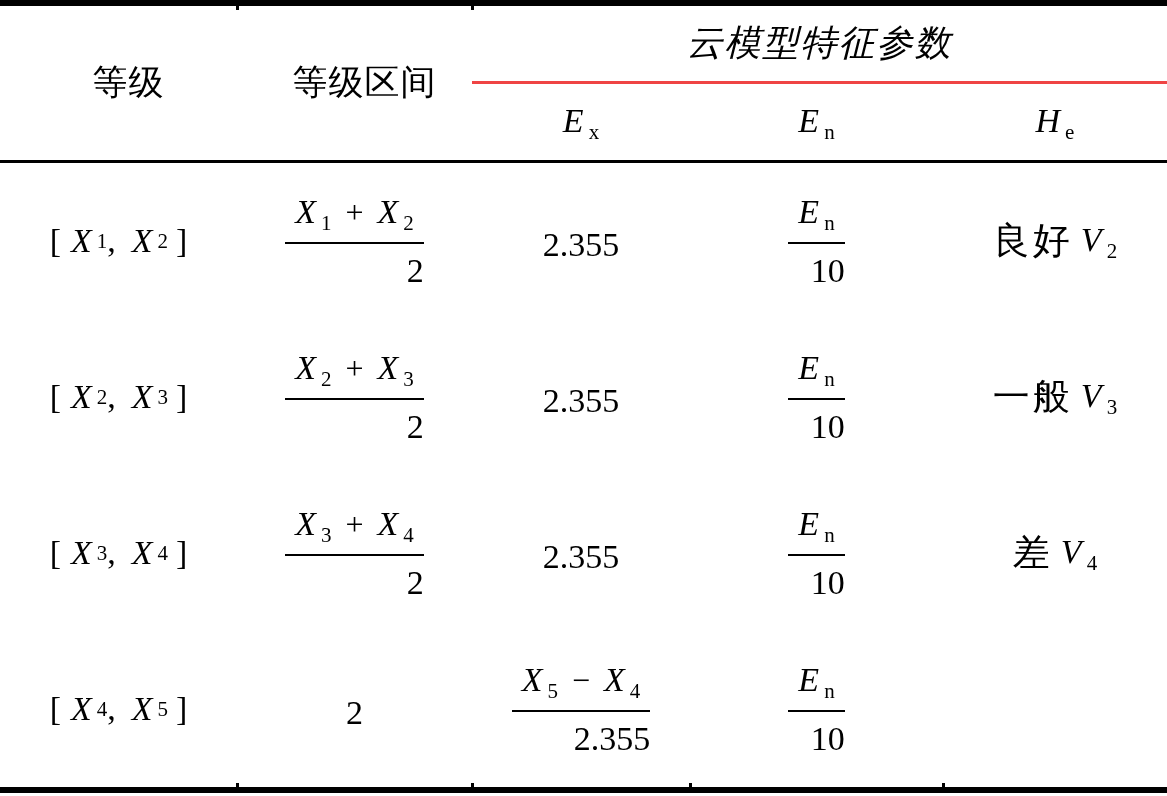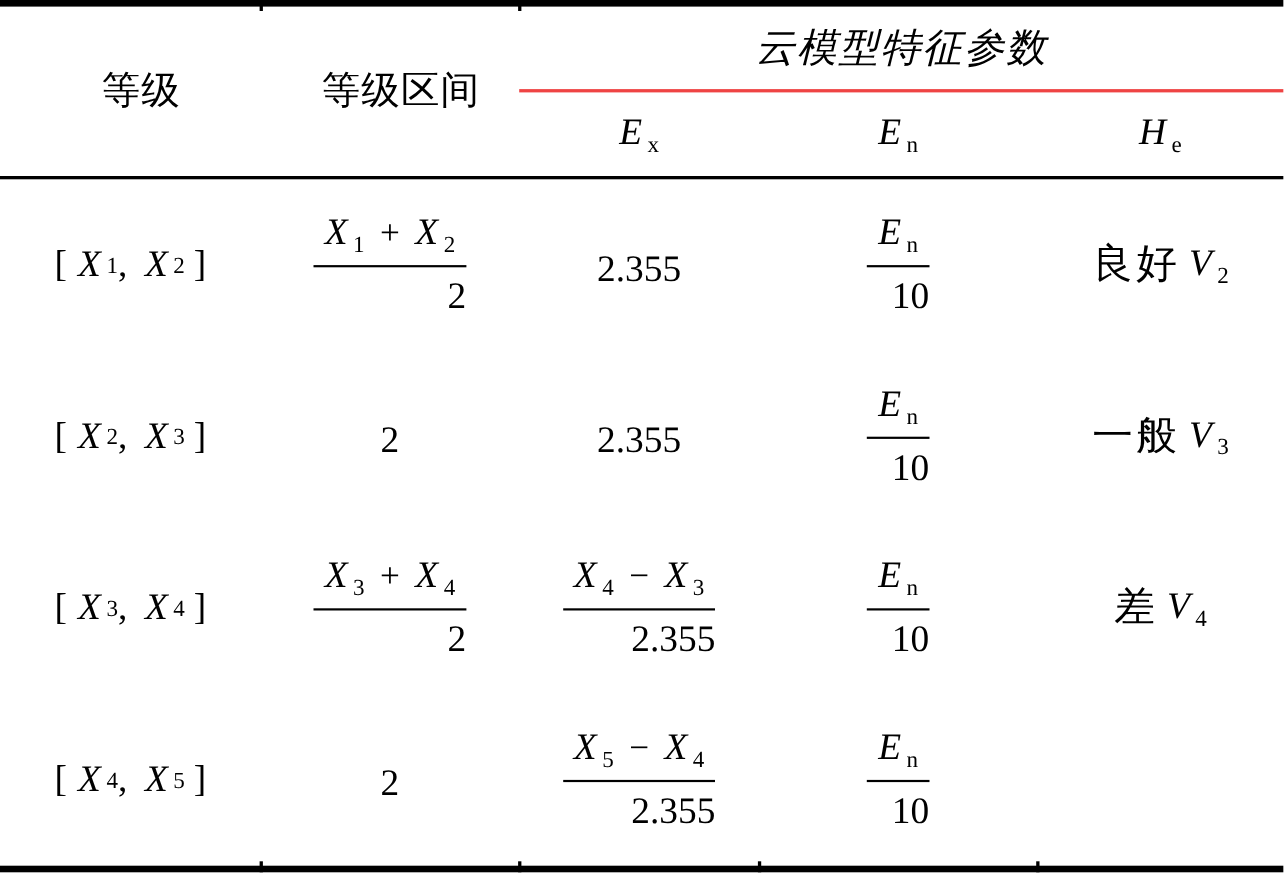--- a/index.html
+++ b/index.html
@@ -137,20 +137,21 @@
       <span class="br br-open">[</span>
         <i class="mi">X</i>
         <sub class="ms">2</sub>
         <span class="comma">,</span>
         <i class="mi">X</i>
         <sub class="ms">3</sub>
         <span class="br br-close">]</span>
     </div>
     <div class="cell">
       <span class="frac">
+        <span class="num"><i class="mi">X</i><sub class="ms">2</sub><span class="op">+</span><i class="mi">X</i><sub class="ms">3</sub></span>
         <span class="den">2</span>
       </span>
     </div>
     <div class="cell">
       <span class="frac">
         <span class="den">2.355</span>
       </span>
     </div>
     <div class="cell">
       <span class="frac">
@@ -173,21 +174,20 @@
         <span class="br br-close">]</span>
     </div>
     <div class="cell">
       <span class="frac">
         <span class="num"><i class="mi">X</i><sub class="ms">3</sub><span class="op">+</span><i class="mi">X</i><sub class="ms">4</sub></span>
         <span class="den">2</span>
       </span>
     </div>
     <div class="cell">
       <span class="frac">
-        <span class="num"><i class="mi">X</i><sub class="ms">4</sub><span class="op">−</span><i class="mi">X</i><sub class="ms">3</sub></span>
         <span class="den">2.355</span>
       </span>
     </div>
     <div class="cell">
       <span class="frac">
         <span class="num"><i class="mi">E</i><sub class="ms">n</sub></span>
         <span class="den">10</span>
       </span>
     </div>
 

